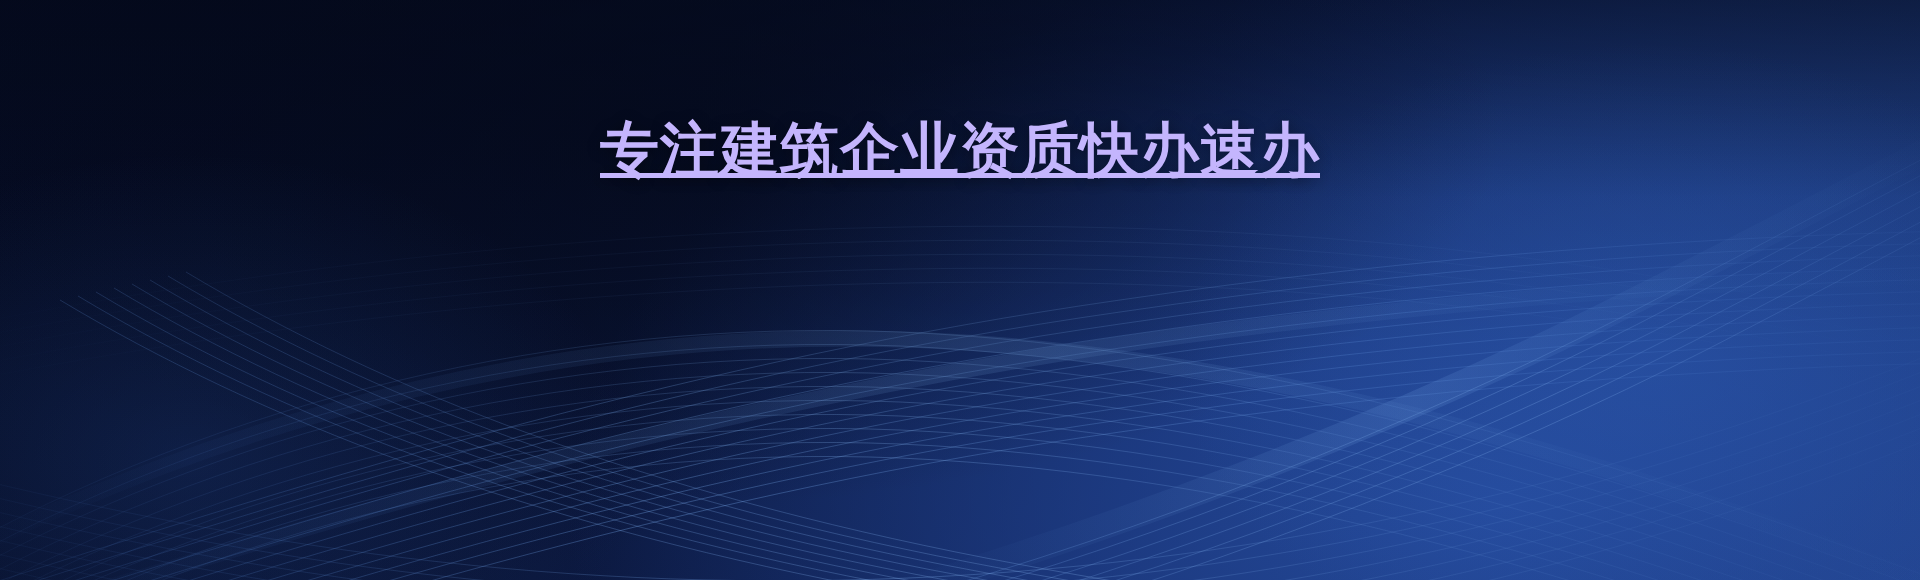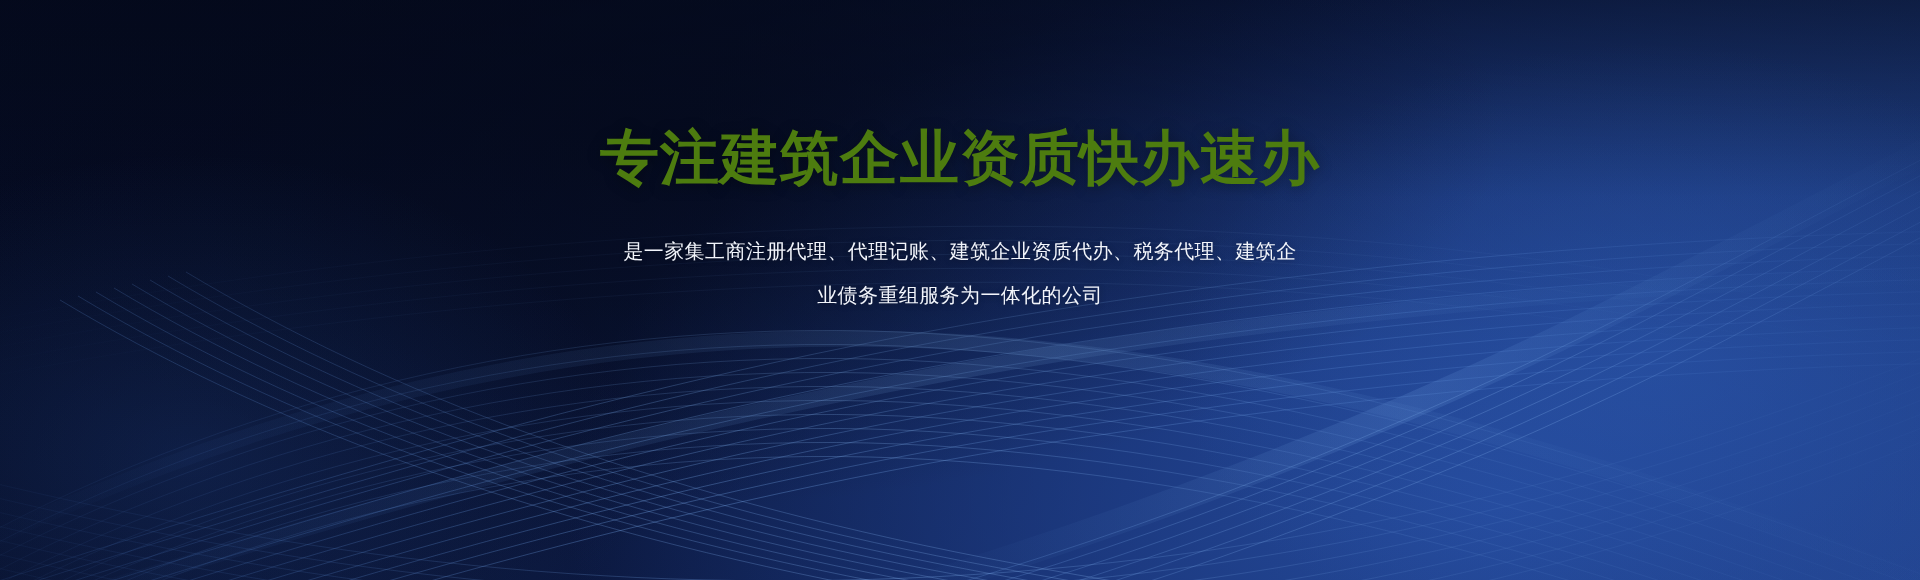--- a/index.html
+++ b/index.html
@@ -59,28 +59,29 @@
   .hero-content {
     position: absolute;
     left: 0;
     top: 0;
     width: 1920px;
     padding-top: 118px;
     text-align: center;
     z-index: 5;
   }
   .hero-title {
-    margin: 9px;
+    margin: 1px;
     font-size: 59px;
     line-height: 1.08;
     font-weight: 700;
-    color: #4d7c0f;
+    color: #c4b5fd;
     letter-spacing: 1px;
     text-shadow: 0 2px 14px rgba(0,0,0,0.35);
     white-space: nowrap;
+    text-decoration: underline;
   }
   .hero-subtitle {
     margin: 38px auto 0;
     width: 720px;
     font-size: 20px;
     line-height: 44px;
     font-weight: 400;
     color: #f2f5fb;
     letter-spacing: 0.4px;
     text-shadow: 0 1px 6px rgba(0,0,0,0.30);
@@ -195,19 +196,15 @@
       </g>
     </svg>
   </div>
 
   <div class="bg-vignette"></div>
   <div class="bg-glow-l"></div>
   <div class="bg-glow-r"></div>
 
   <div class="hero-content">
     <h1 class="hero-title">专注建筑企业资质快办速办</h1>
-    <p class="hero-subtitle">
-      <span class="sub-line">是一家集工商注册代理、代理记账、建筑企业资质代办、税务代理、建筑企</span>
-      <span class="sub-line">业债务重组服务为一体化的公司</span>
-    </p>
   </div>
 
 </div>
 
 </body></html>

